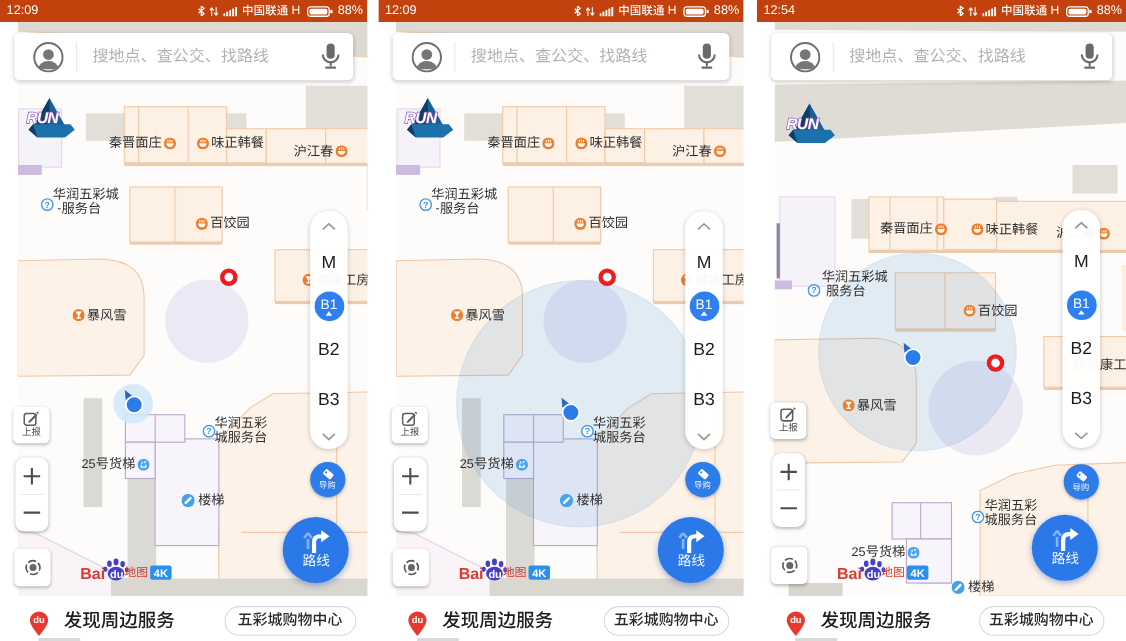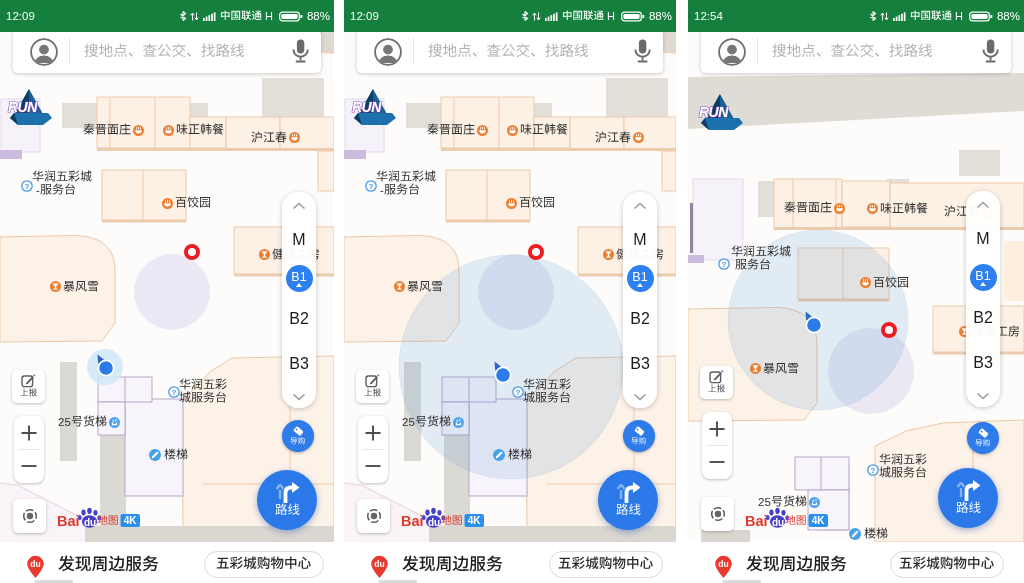--- a/index.html
+++ b/index.html
@@ -1,17 +1,17 @@
 <!DOCTYPE html>
 <html><head><meta charset="utf-8"><style>
 *{margin:0;padding:0;box-sizing:content-box}
 body{width:1024px;height:583px;background:#fff;overflow:hidden;position:relative;font-family:'Liberation Sans',sans-serif}
 .phone{position:absolute;top:0;height:583px;overflow:hidden;background:#fff}
-.sbar{position:absolute;top:0;left:0;right:0;height:32px;background:#15803d;color:#fff;display:flex;align-items:center;z-index:30;font-family:'Liberation Sans'}
-.map{position:absolute;left:0;top:20px;width:100%;height:522px;overflow:hidden}
+.sbar{position:absolute;top:0;left:0;right:0;height:20px;background:#c2410c;color:#fff;display:flex;align-items:center;z-index:30;font-family:'Liberation Sans'}
+.map{position:absolute;left:16px;top:20px;width:100%;height:522px;overflow:hidden}
 .bbar{position:absolute;left:0;top:542px;right:0;height:41px;background:#fff;z-index:20}
 </style></head><body>
 <svg width="0" height="0" style="position:absolute">
     <defs>
       <path id="g3001" d="M273 -56 341 2C279 75 189 166 117 224L52 167C123 109 209 23 273 -56Z"></path>
       <path id="g4e0a" d="M427 825V43H51V-32H950V43H506V441H881V516H506V825Z"></path>
       <path id="g4e2d" d="M458 840V661H96V186H171V248H458V-79H537V248H825V191H902V661H537V840ZM171 322V588H458V322ZM825 322H537V588H825Z"></path>
       <path id="g4e94" d="M175 451V378H363C343 258 322 141 302 49H56V-25H946V49H742C757 180 772 338 779 449L721 455L707 451H454L488 669H875V743H120V669H406C397 601 386 526 375 451ZM384 49C402 140 423 257 443 378H695C688 285 676 156 663 49Z"></path>
       <path id="g4ea4" d="M318 597C258 521 159 442 70 392C87 380 115 351 129 336C216 393 322 483 391 569ZM618 555C711 491 822 396 873 332L936 382C881 445 768 536 677 598ZM352 422 285 401C325 303 379 220 448 152C343 72 208 20 47 -14C61 -31 85 -64 93 -82C254 -42 393 16 503 102C609 16 744 -42 910 -74C920 -53 941 -22 958 -5C797 21 663 74 559 151C630 220 686 303 727 406L652 427C618 335 568 260 503 199C437 261 387 336 352 422ZM418 825C443 787 470 737 485 701H67V628H931V701H517L562 719C549 754 516 809 489 849Z"></path>
       <path id="g5065" d="M213 839C174 691 110 546 33 449C46 431 65 390 71 372C97 405 122 444 145 485V-78H212V623C239 687 262 754 281 820ZM535 757V701H661V623H490V565H661V483H535V427H661V351H519V291H661V213H493V152H661V31H725V152H939V213H725V291H906V351H725V427H890V565H962V623H890V757H725V836H661V757ZM725 565H830V483H725ZM725 623V701H830V623ZM288 389C288 397 301 406 314 413H426C416 321 399 244 375 178C351 218 330 266 314 324L260 304C283 225 312 162 346 112C314 50 273 2 224 -32C238 -41 263 -65 274 -79C319 -46 359 -1 391 58C491 -44 624 -67 775 -67H938C941 -48 952 -17 963 0C923 -1 809 -1 778 -1C641 -1 513 19 420 118C458 208 484 323 497 466L456 476L444 474H370C417 551 465 649 506 748L461 778L439 768H283V702H413C378 613 333 532 317 507C298 476 274 449 257 445C267 431 282 403 288 389Z"></path>

